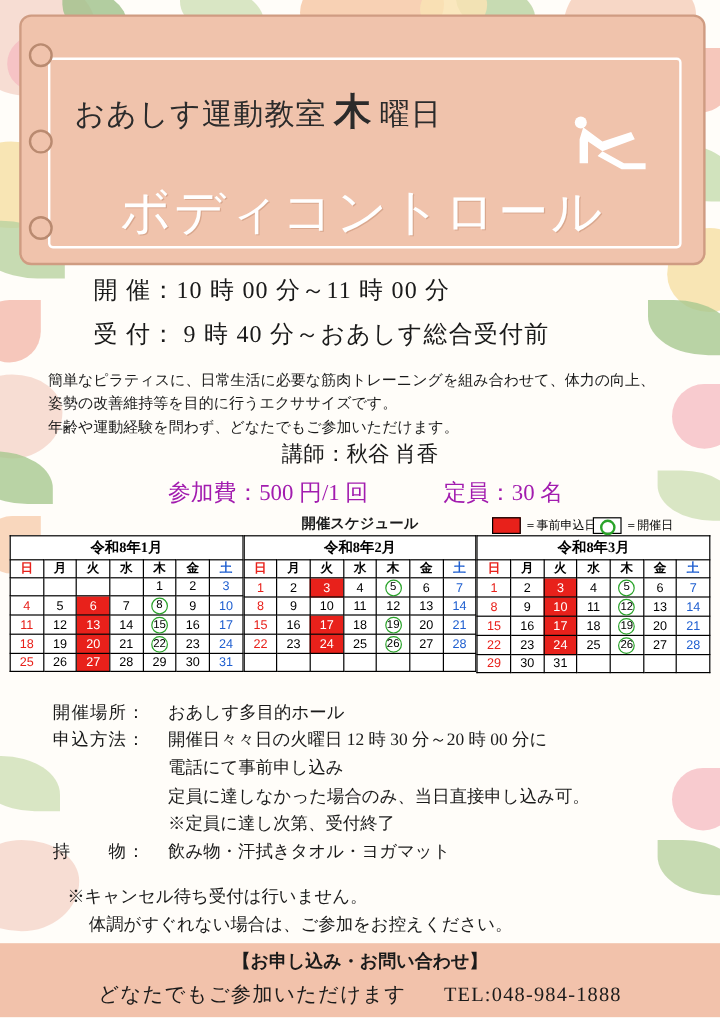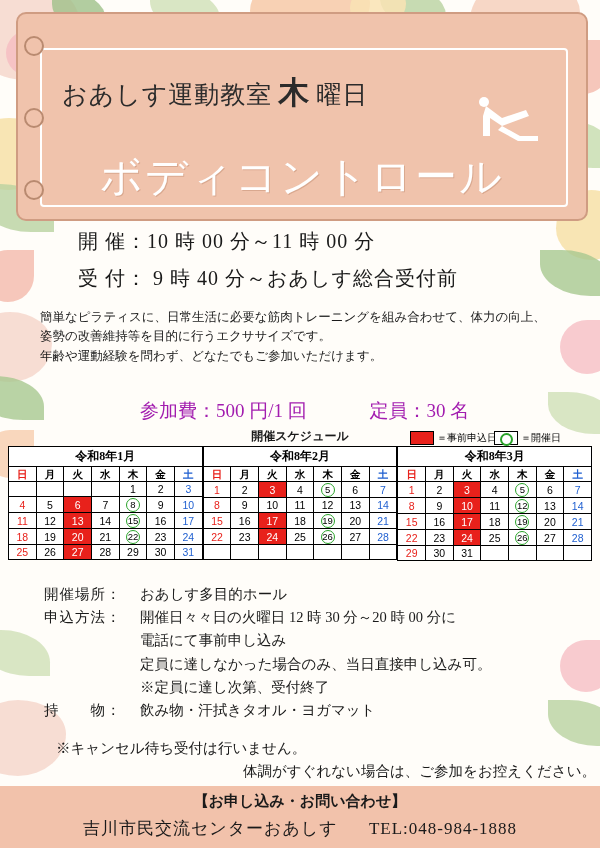--- a/index.html
+++ b/index.html
@@ -294,21 +294,21 @@
     position: absolute;
     left: 36px;
     top: 737px;
     width: 540px;
     font-size: 14.5px;
     line-height: 1.6;
     color: #1a1a1a;
     z-index: 3;
     margin-left: 20px;
   }
-  .note .n2 { margin-left: 18px; text-align: right; }
+  .note .n2 { margin-left: 18px; }
 
   
   .footer {
     position: absolute;
     left: 0;
     bottom: 0;
     width: 600px;
     height: 62px;
     background: #f2c2ab;
     z-index: 3;
@@ -385,20 +385,21 @@
 
   <div class="time-line t1">開 催：10 時 00 分～11 時 00 分</div>
   <div class="time-line t2">受 付： 9 時 40 分～おあしす総合受付前</div>
 
   <div class="desc">
     <div>簡単なピラティスに、日常生活に必要な筋肉トレーニングを組み合わせて、体力の向上、</div>
     <div>姿勢の改善維持等を目的に行うエクササイズです。</div>
     <div>年齢や運動経験を問わず、どなたでもご参加いただけます。</div>
   </div>
 
+  <div class="teacher">講師：秋谷 肖香</div>
 
   <div class="fee-row">
     <span>参加費：500 円/1 回</span>
     <span class="cap">定員：30 名</span>
   </div>
 
   <div class="sched-title">開催スケジュール</div>
   <div class="legend l1">
     <span class="sw-red"></span>
     <span>＝事前申込日</span>
@@ -619,18 +620,18 @@
   </div>
 
   <div class="note">
     <div>※キャンセル待ち受付は行いません。</div>
     <div class="n2">体調がすぐれない場合は、ご参加をお控えください。</div>
   </div>
 
   <div class="footer">
     <div class="f1">【お申し込み・お問い合わせ】</div>
     <div class="f2">
-      <span>吉川市民交流センターおあしす</span>
+      <span>どなたでもご参加いただけます</span>
       <span class="tel">TEL:048-984-1888</span>
     </div>
   </div>
 
 </div>
 
 </body></html>

